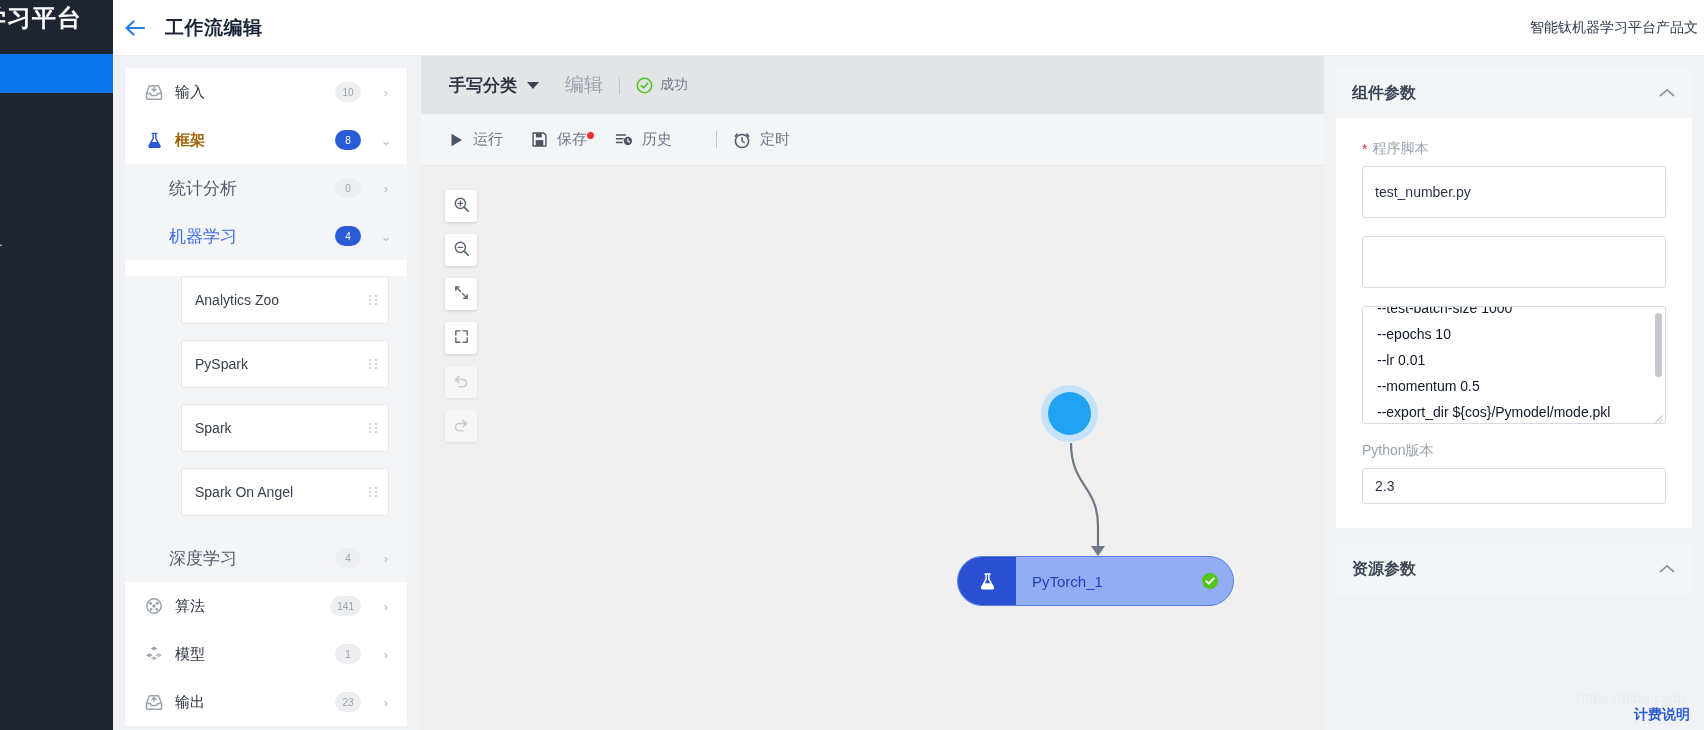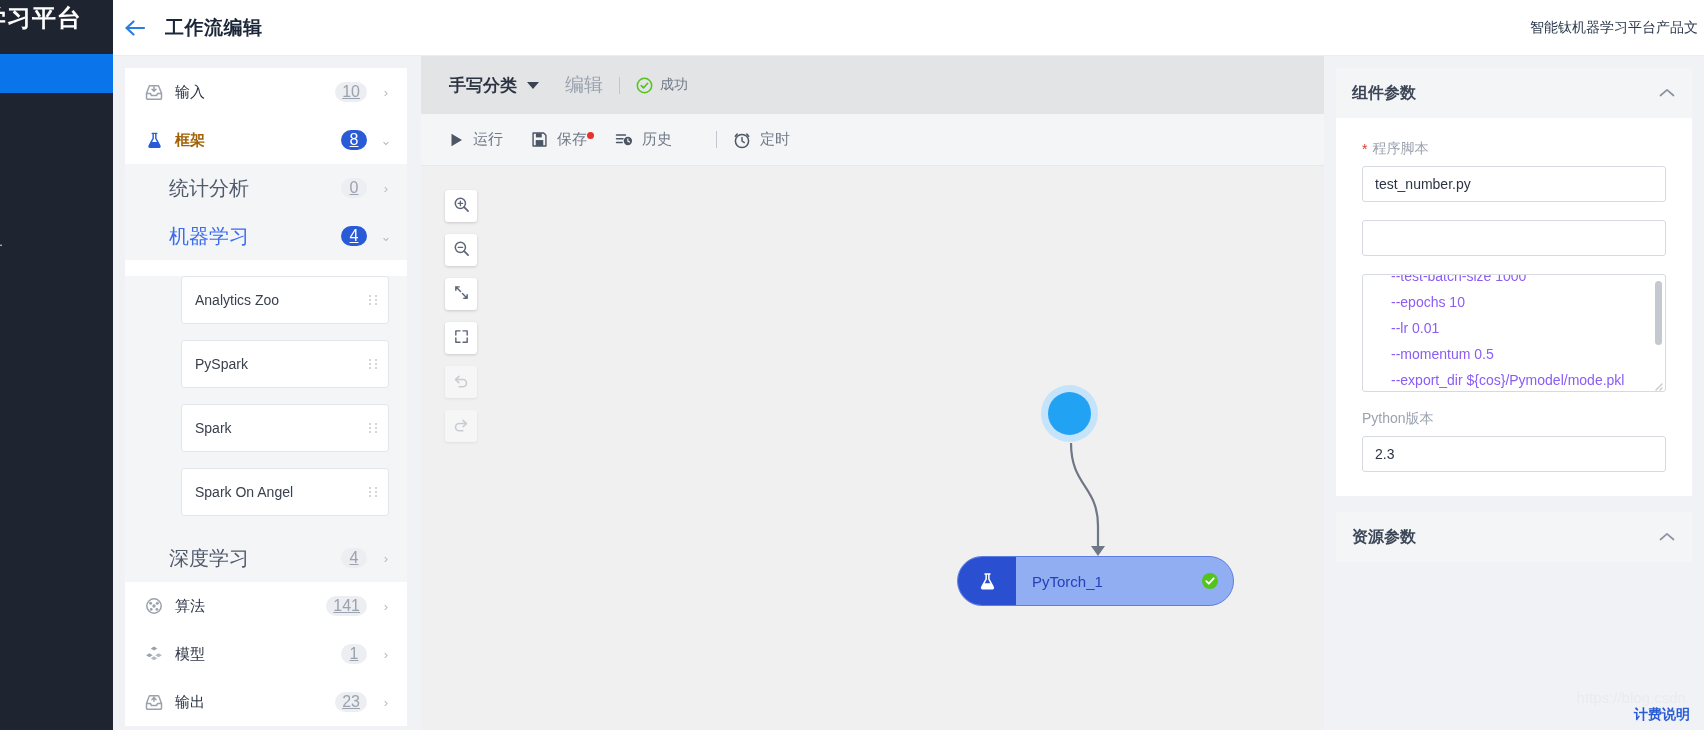--- a/index.html
+++ b/index.html
@@ -41,26 +41,26 @@
   .side { width: 300px; flex: 0 0 300px; background: #f0f2f5; padding: 12px 0 0 12px;
           overflow: hidden; }
   .side-inner { background: #fff; width: 282px; }
   .cat { height: 48px; display: flex; align-items: center; padding: 0 14px 0 18px;
          cursor: pointer; position: relative; }
   .cat.sub { background: #f4f5f7; padding-left: 44px; }
   .cat.plain { background: #fff; }
   .cat-ico { width: 22px; height: 22px; margin-right: 10px; flex: 0 0 22px;
              display: flex; align-items: center; justify-content: center; }
   .cat-lbl { font-size: 15px; color: #2c3444; flex: 1; }
-  .cat.sub .cat-lbl { font-size: 20px; color: #505a6b; }
+  .cat.sub .cat-lbl { font-size: 17px; color: #505a6b; }
   .cat.active > .cat-lbl { color: #a16207; font-weight: bold; }
   .cat.sub.active > .cat-lbl { color: #3b6cf0; font-weight: normal; }
   .badge { min-width: 26px; height: 20px; border-radius: 10px; background: #eceef1;
-           color: #9aa2ae; font-size: 16px; display: flex; align-items: center;
-           justify-content: center; padding: 0 7px; margin-right: 12px; text-decoration: underline; }
+           color: #9aa2ae; font-size: 10px; display: flex; align-items: center;
+           justify-content: center; padding: 0 7px; margin-right: 18px; }
   .badge.blue { background: #2a5bd7; color: #fff; }
   .chev { width: 14px; color: #b6bcc6; font-size: 13px; display: flex;
           align-items: center; justify-content: center; }
   .comp-wrap { background: #f4f5f7; padding: 0 18px 2px 56px; }
   .comp { height: 48px; background: #fff; border: 1px solid #e3e6ea; border-radius: 3px;
           display: flex; align-items: center; padding: 0 10px 0 13px; margin-bottom: 16px;
           cursor: grab; }
   .comp-lbl { font-size: 14px; color: #39414f; flex: 1; }
   .grip { display: grid; grid-template-columns: 3px 3px; gap: 2px 3px; }
   .grip i { width: 2px; height: 2px; background: #c2c7d0; border-radius: 50%; display: block; }
@@ -115,27 +115,27 @@
   .card-hd { height: 50px; background: #f4f5f7; display: flex; align-items: center;
              padding: 0 16px; }
   .card-ttl { font-size: 16px; font-weight: bold; color: #3c4656; flex: 1; }
   .card-chev { color: #8b94a2; font-size: 15px; cursor: pointer; }
   .card-bd { padding: 22px 26px 24px 26px; }
   .fld { margin-bottom: 18px; }
   .fld:last-child { margin-bottom: 0; }
   .flbl { font-size: 14px; color: #9aa2ae; margin-bottom: 8px; display: flex;
           align-items: center; }
   .req { color: #e8312f; margin-right: 5px; font-size: 14px; line-height: 1; }
-  .inp { height: 36px; border: 1px solid #d6dae0; border-radius: 3px; background: #fff;
+  .inp { height: 52px; border: 1px solid #d6dae0; border-radius: 3px; background: #fff;
          display: flex; align-items: center; padding: 0 12px; font-size: 14px;
          color: #2c3444; width: 100%; }
   .ta-wrap { position: relative; border: 1px solid #d6dae0; border-radius: 3px;
              background: #fff; height: 118px; overflow: hidden; }
-  .ta { position: absolute; left: 14px; right: 0; top: -12px; padding: 0 16px 0 14px;
-        font-size: 14px; color: #8b5cf6; line-height: 26px; }
+  .ta { position: absolute; left: 0; right: 0; top: -12px; padding: 0 16px 0 14px;
+        font-size: 14px; color: #0f172a; line-height: 26px; }
   .ta div { white-space: nowrap; }
   .ta .wrap2 { white-space: normal; }
   .sb { position: absolute; right: 3px; top: 6px; width: 7px; height: 64px;
         background: #c4c9d0; border-radius: 4px; }
   .resize { position: absolute; right: 2px; bottom: 2px; width: 12px; height: 12px;
             color: #c4c9d0; }
   .sel { height: 36px; border: 1px solid #d6dae0; border-radius: 3px; background: #fff;
          display: flex; align-items: center; padding: 0 12px; font-size: 14px;
          color: #2c3444; position: relative; }
   .sel-v { flex: 1; }

